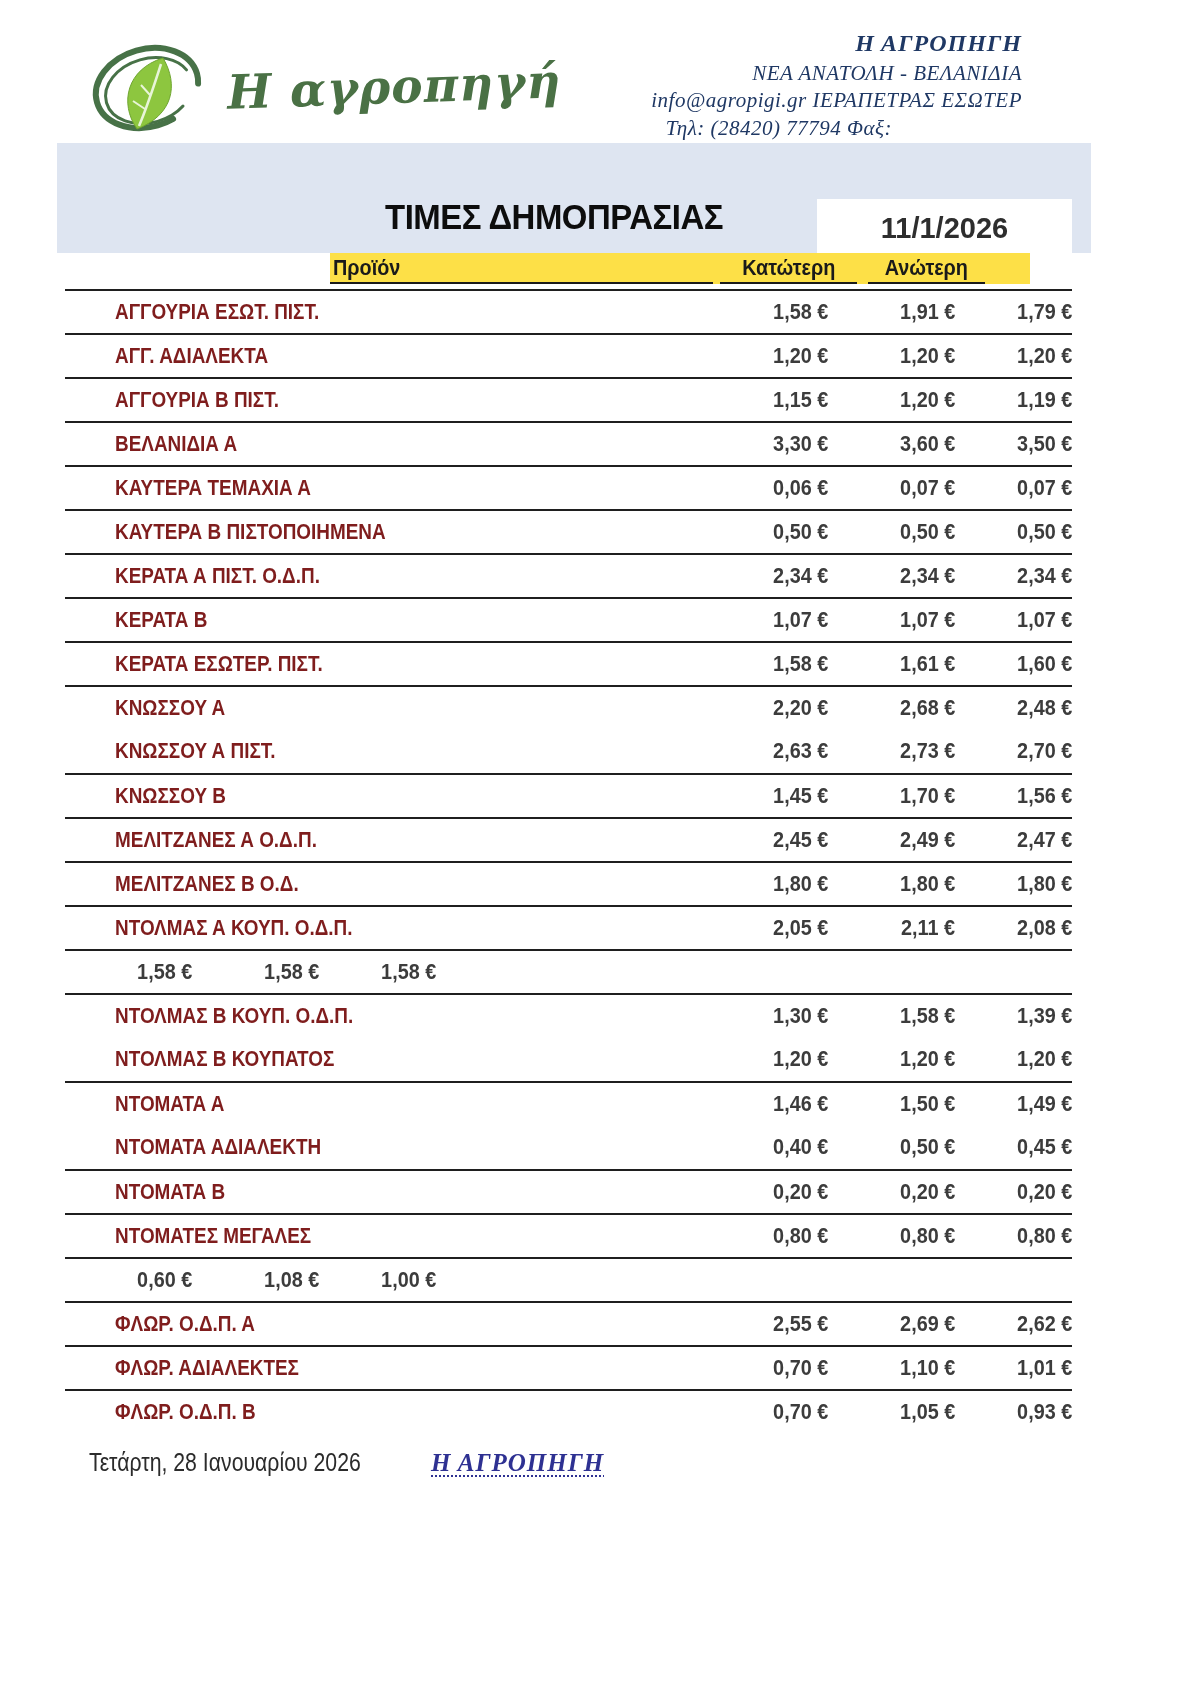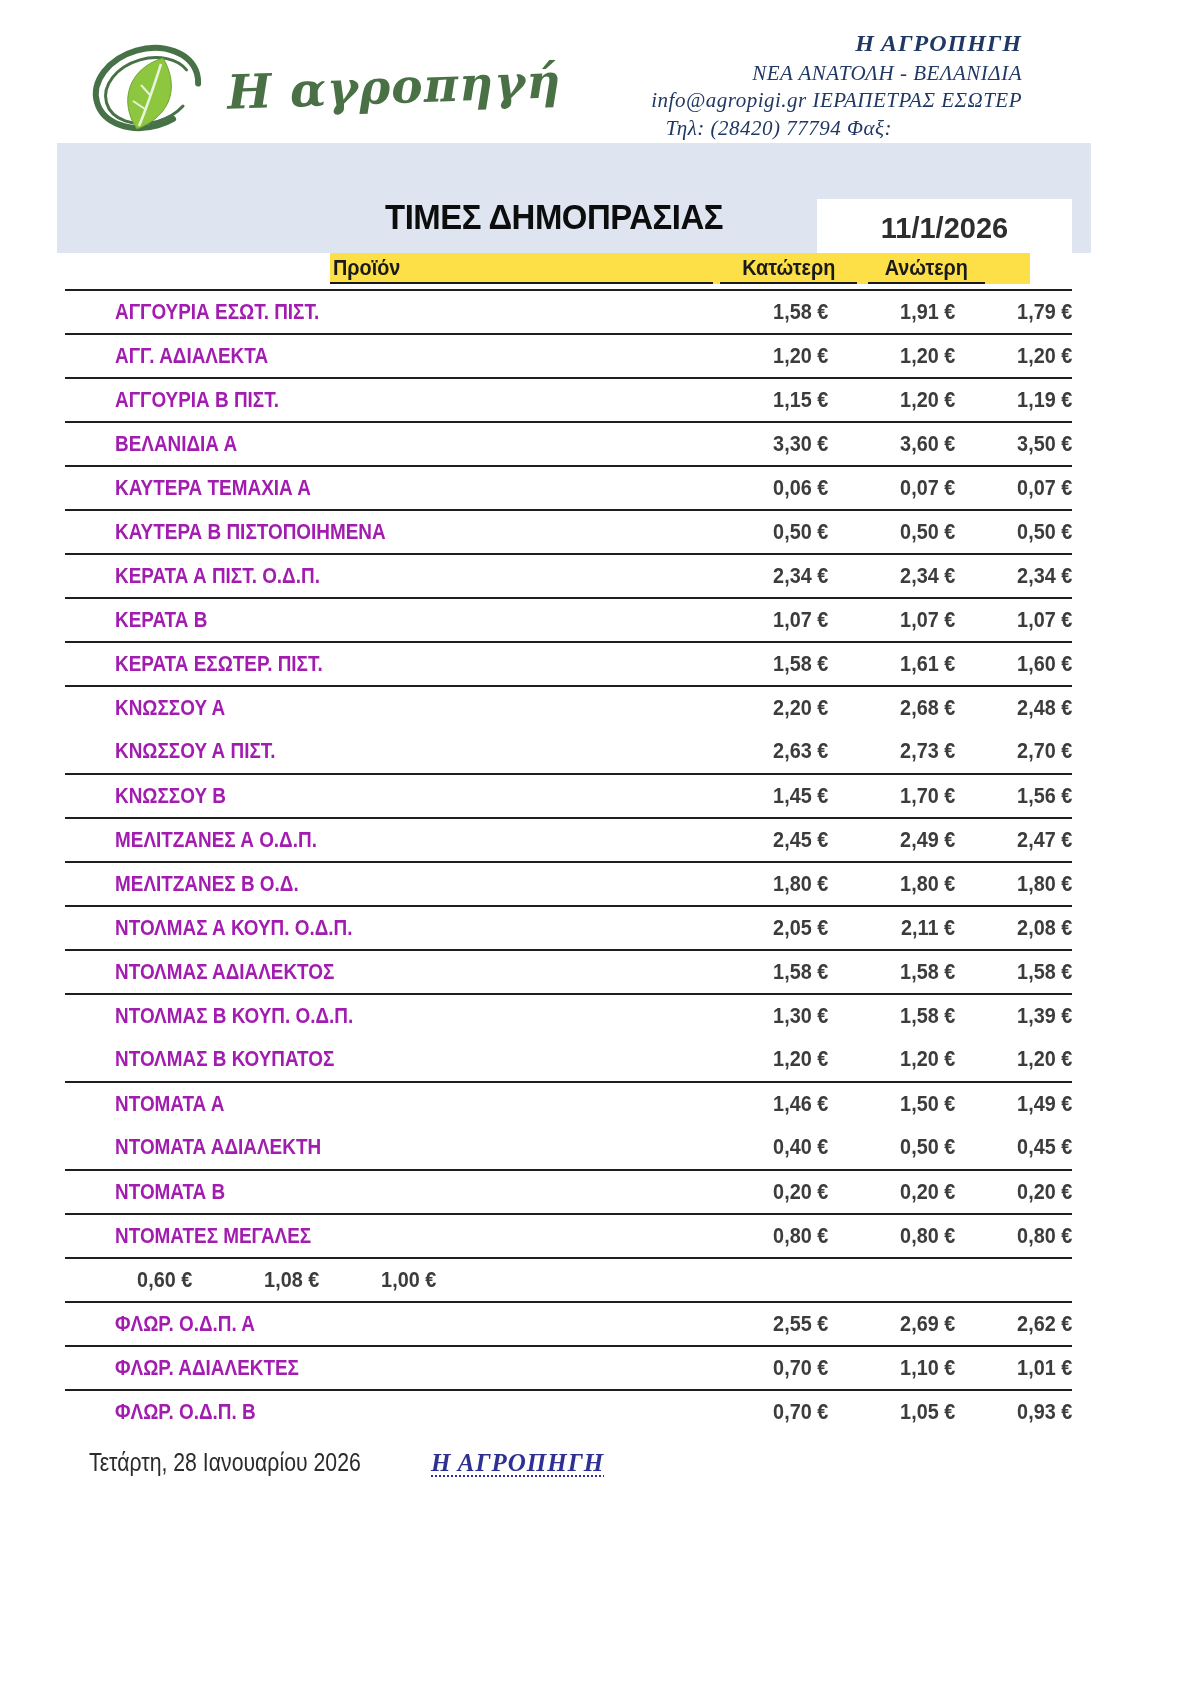--- a/index.html
+++ b/index.html
@@ -48,21 +48,21 @@
   .th-low  { width:137px; margin-left:0;  justify-content:center; }
   .th-high { width:117px; margin-left:11px; margin-right:45px; justify-content:center; }
   .th span { display:inline-block; transform:scaleX(0.9); transform-origin:center bottom; white-space:nowrap; }
   .th-product span { transform-origin:left bottom; }
 
   
   .ptable { position:absolute; top:289px; left:65px; width:1022px; padding-right:15px; }
   .prow { display:flex; align-items:center; height:44px; border-top:2px solid #1f1f1f; }
   .prow.no-line { border-top:none; }
   .cell-prod {
-    flex:1; padding-left:50px; font-size:22px; font-weight:bold; color:#a21caf;
+    flex:1; padding-left:50px; font-size:22px; font-weight:bold; color:#7f1d1d;
     white-space:nowrap; overflow:visible;
   }
   .cell-prod span { display:inline-block; transform:scaleX(0.86); transform-origin:left center; letter-spacing:0; }
   .cell-price { width:127px; text-align:right; font-size:22px; font-weight:bold; color:#3c3c3c; white-space:nowrap; }
   .cell-price.third { width:117px; }
   .cell-price span { display:inline-block; transform:scaleX(0.9); transform-origin:right center; }
 
   
   .pfooter { position:absolute; top:1448px; left:65px; display:flex; align-items:flex-end; }
   .footer-date {
@@ -218,21 +218,20 @@
     </div>
 
     <div class="prow">
       <div class="cell-prod"><span class="v-prod">ΝΤΟΛΜΑΣ Α ΚΟΥΠ. Ο.Δ.Π.</span></div>
       <div class="cell-price first"><span class="v-low">2,05 €</span></div>
       <div class="cell-price second"><span class="v-high">2,11 €</span></div>
       <div class="cell-price third"><span class="v-avg">2,08 €</span></div>
     </div>
 
     <div class="prow">
-      <div class="cell-prod"><span class="v-prod">ΝΤΟΛΜΑΣ ΑΔΙΑΛΕΚΤΟΣ</span></div>
       <div class="cell-price first"><span class="v-low">1,58 €</span></div>
       <div class="cell-price second"><span class="v-high">1,58 €</span></div>
       <div class="cell-price third"><span class="v-avg">1,58 €</span></div>
     </div>
 
     <div class="prow">
       <div class="cell-prod"><span class="v-prod">ΝΤΟΛΜΑΣ Β ΚΟΥΠ. Ο.Δ.Π.</span></div>
       <div class="cell-price first"><span class="v-low">1,30 €</span></div>
       <div class="cell-price second"><span class="v-high">1,58 €</span></div>
       <div class="cell-price third"><span class="v-avg">1,39 €</span></div>

